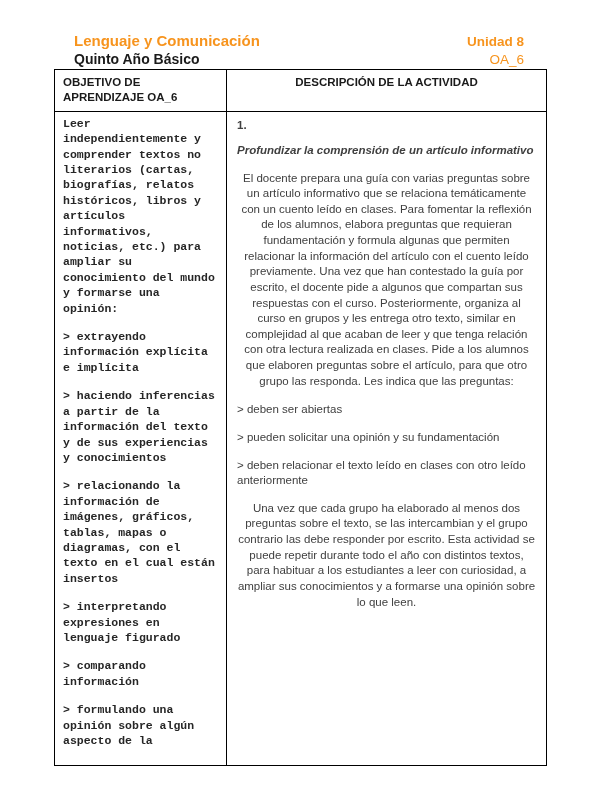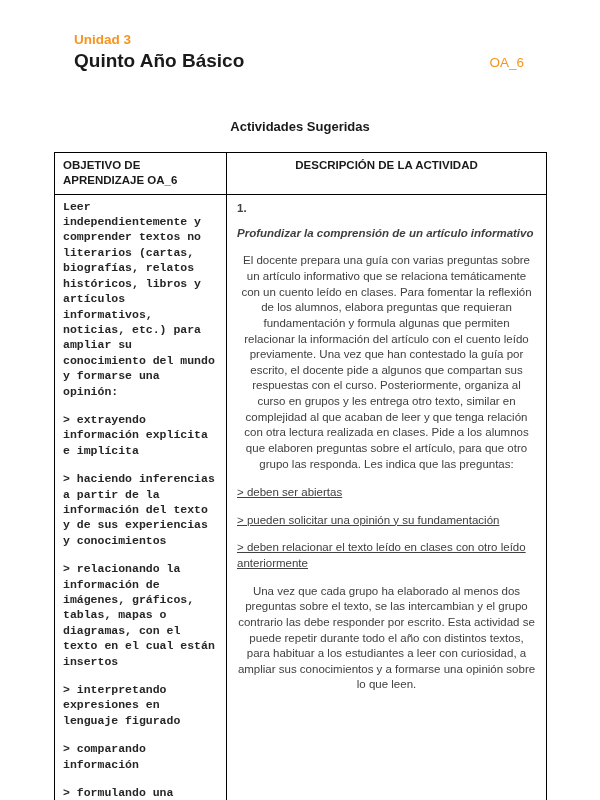--- a/index.html
+++ b/index.html
@@ -29,21 +29,21 @@
     font-size: 15px;
     font-weight: bold;
     color: #F7941E;
   }
   .unit {
     font-size: 13.5px;
     font-weight: bold;
     color: #F7941E;
   }
   .grade {
-    font-size: 19px;
+    font-size: 14px;
     font-weight: bold;
     color: #1a1a1a;
   }
   .oa {
     font-size: 13.5px;
     font-weight: normal;
     color: #F7941E;
   }
   .page-title {
     text-align: center;
@@ -125,39 +125,38 @@
     font-size: 11.5px;
     color: #404040;
     line-height: 1.36;
     text-align: center;
   }
   .desc-bullets .bullet {
     margin: 0 0 12px 0;
     font-size: 11.5px;
     color: #404040;
     line-height: 1.36;
-    text-decoration: underline;
   }
 </style>
 </head>
 <body>
 
 <div class="page">
 
   <header class="doc-header">
     <div class="header-row">
-      <span class="unit" style="color: rgb(247, 148, 30);">Unidad 3</span>
+      <span class="subject" style="color: rgb(247, 148, 30);">Lenguaje y Comunicación</span>
+      <span class="unit" style="color: rgb(247, 148, 30);">Unidad 8</span>
     </div>
     <div class="header-row">
       <span class="grade">Quinto Año Básico</span>
       <span class="oa" style="color: rgb(247, 148, 30);">OA_6</span>
     </div>
   </header>
 
-  <h1 class="page-title">Actividades Sugeridas</h1>
 
   <table class="activity-table">
     <thead>
       <tr>
         <th class="col-obj">OBJETIVO DE APRENDIZAJE OA_6</th>
         <th class="col-desc">DESCRIPCIÓN DE LA ACTIVIDAD</th>
       </tr>
     </thead>
     <tbody>
       <tr>

